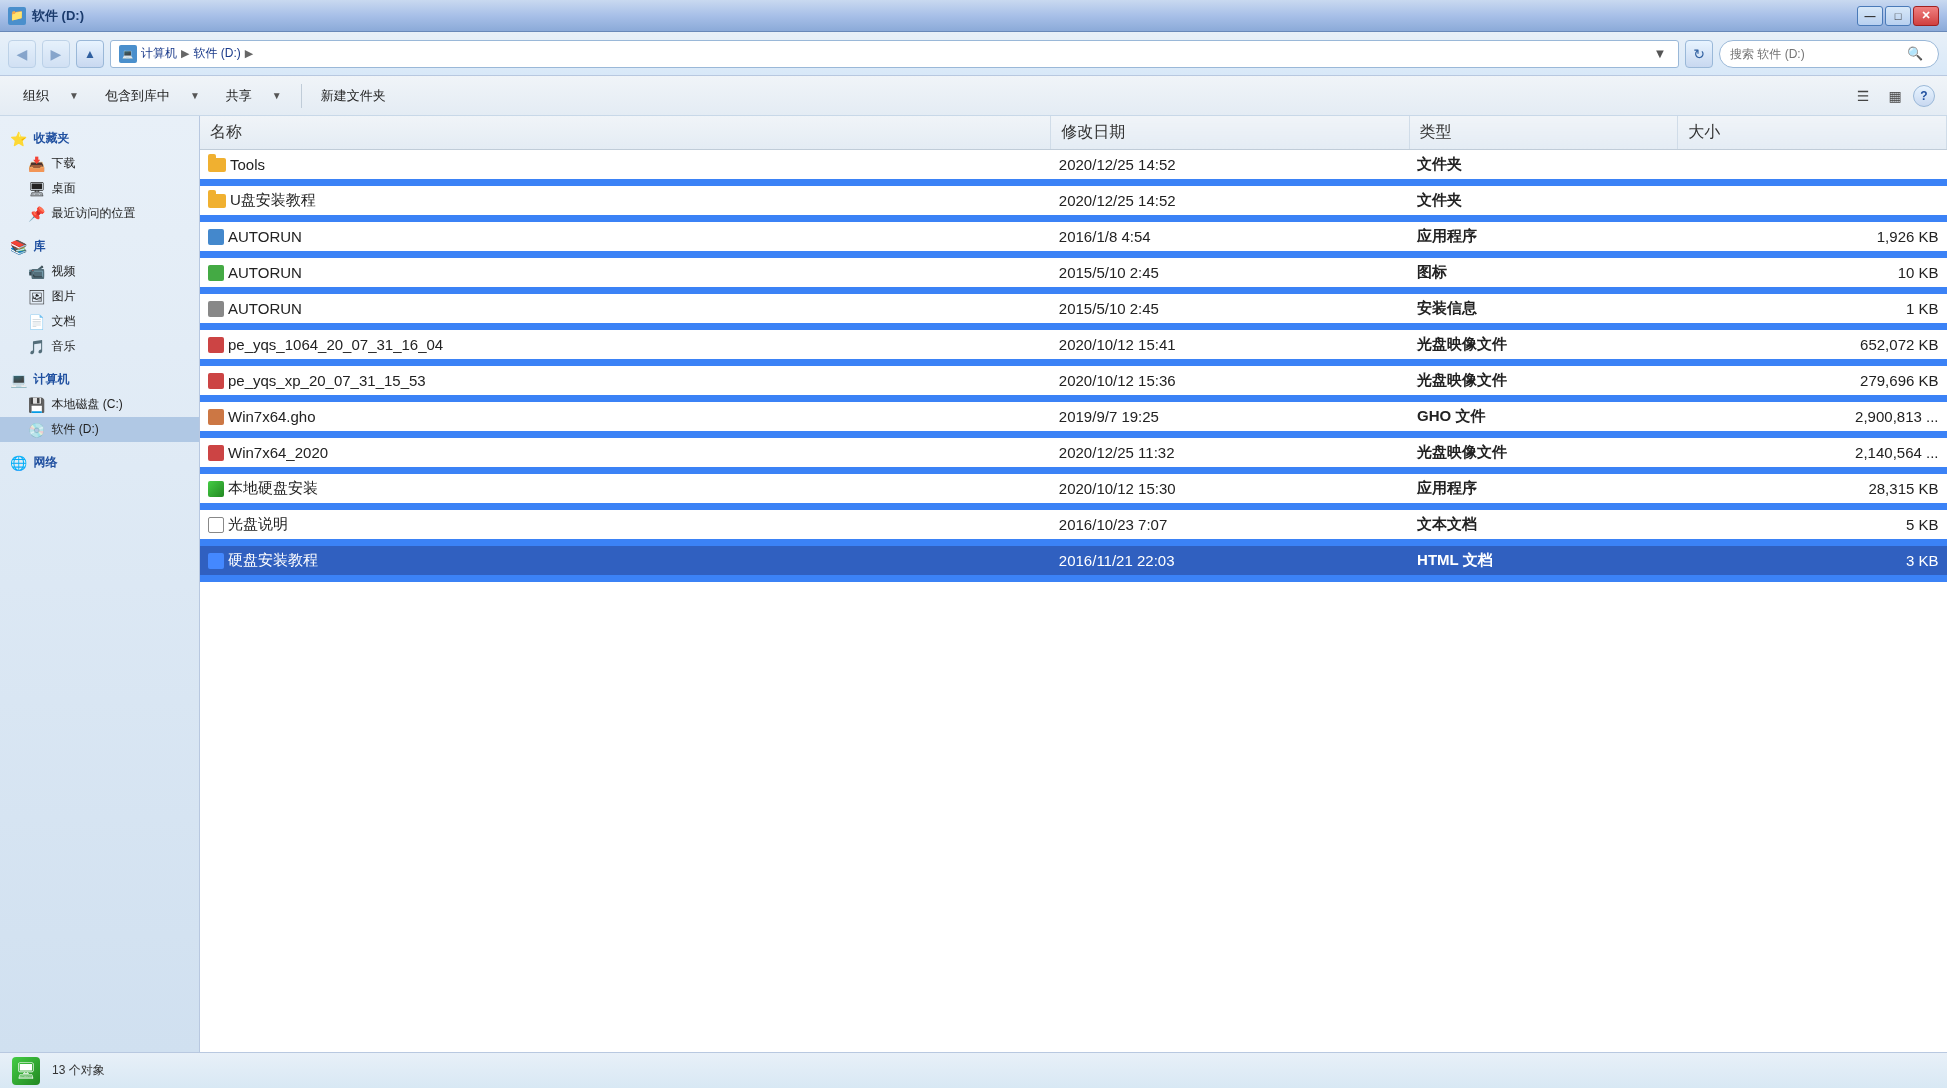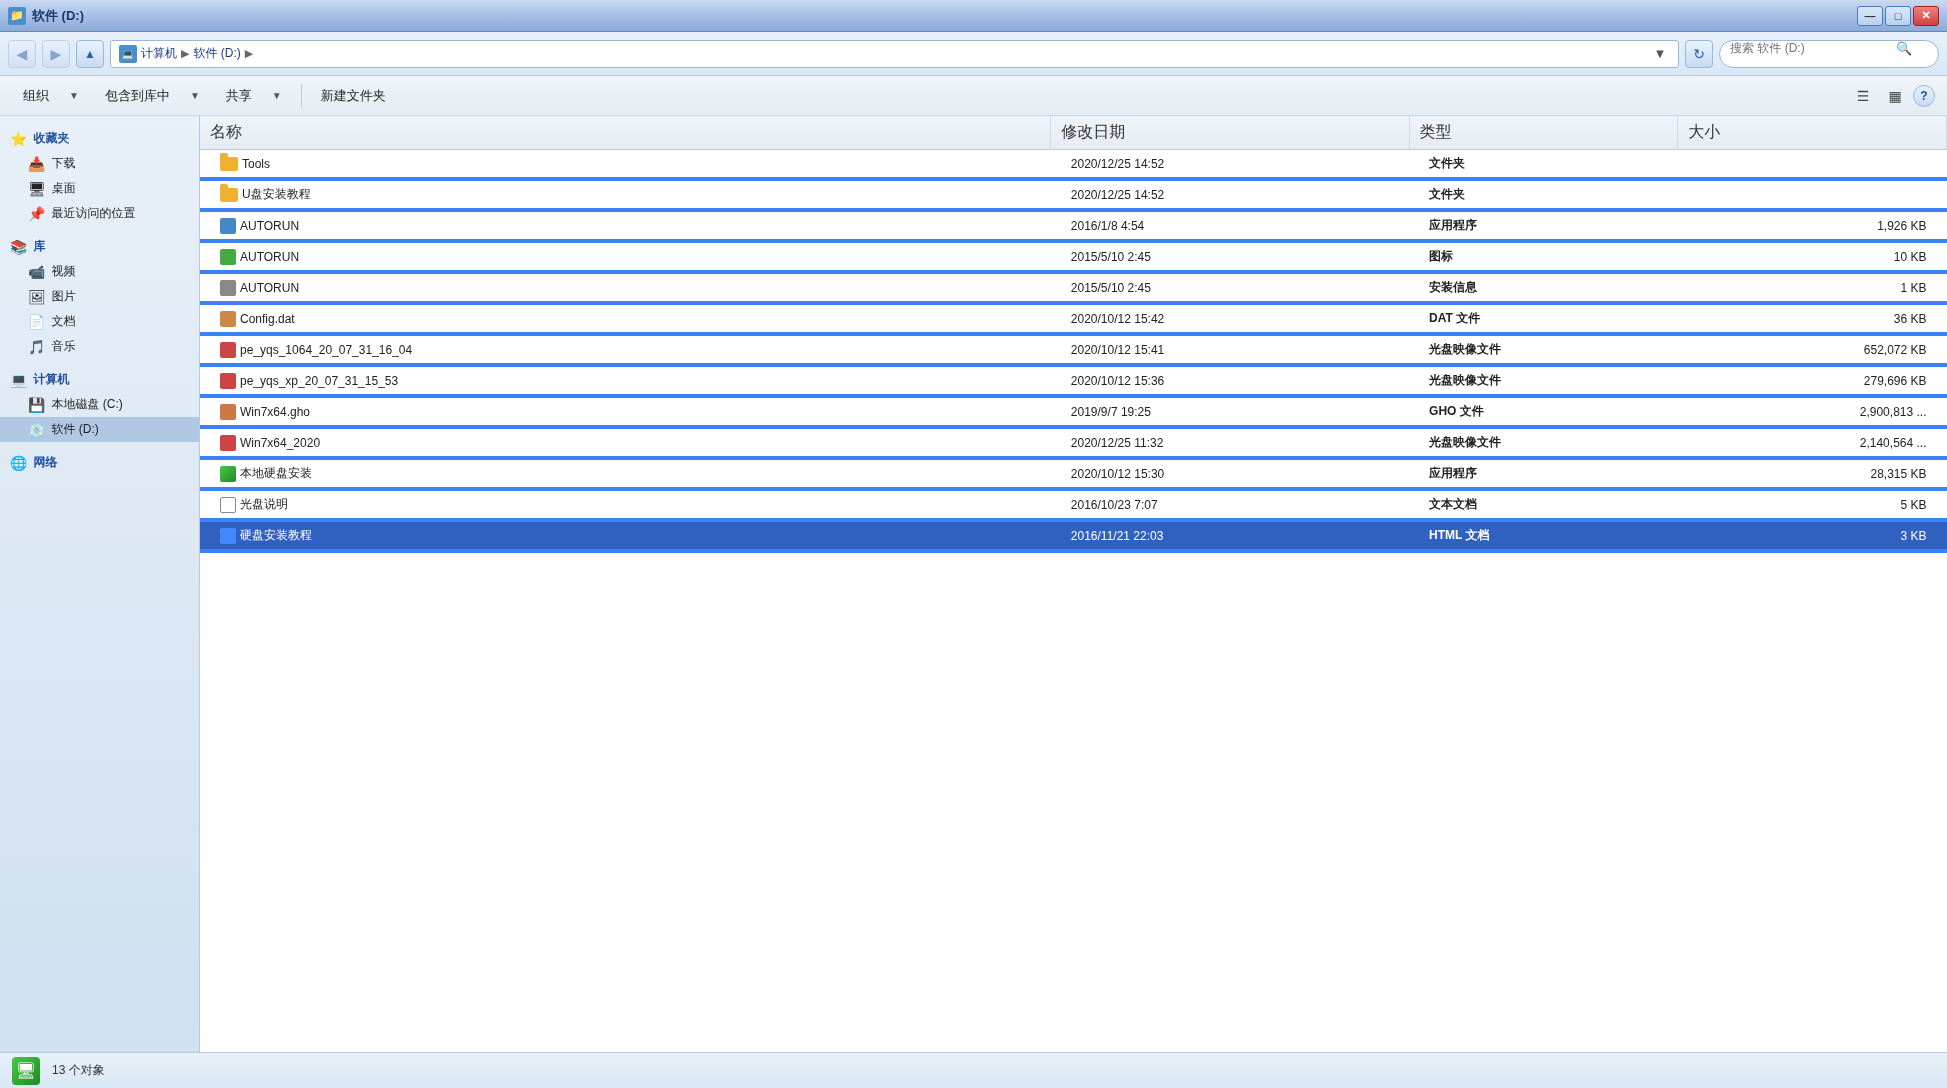--- a/index.html
+++ b/index.html
@@ -112,23 +112,23 @@
       display: flex; align-items: center; justify-content: center;
       cursor: pointer;
       color: #3060a0;
       font-size: 14px;
     }
     .search-box {
       width: 220px; height: 28px;
       border: 1px solid #9ab8d8;
       border-radius: 14px;
       background: #fff;
-      display: flex; align-items: flex-start;
+      display: flex; align-items: center;
       padding: 0 10px;
-      gap: 6px;
+      gap: 17px;
     }
     .search-box input {
       border: none; outline: none;
       background: transparent;
       font-size: 12px;
       color: #888;
       width: 160px;
       font-family: "Microsoft YaHei", sans-serif;
     }
     .search-icon { color: #888; font-size: 13px; }
@@ -230,24 +230,24 @@
       padding: 6px 10px;
       text-align: left;
       font-size: 16px;
       font-weight: normal;
       color: #333;
       cursor: pointer;
       user-select: none;
       white-space: nowrap;
     }
     .file-table td {
-      padding: 5px 20px;
-      font-size: 12px;
+      padding: 5px 8px;
+      font-size: 15px;
       color: #222;
-      border-bottom: 4px solid #3b82f6;
+      border-bottom: 7px solid #3b82f6;
       white-space: nowrap;
     }
     .file-table tr.selected td {
       background: #3060c0;
       color: #fff;
       margin-left: 48px;
     }
     .file-name-cell { display: flex; align-items: center; gap: 4px; }
 
     
@@ -480,31 +480,20 @@
         <span>AUTORUN</span>
       </div>
     </td>
     <td class="col-date">2015/5/10 2:45</td>
     <td class="col-type">安装信息</td>
     <td class="col-size">1 KB</td>
   </tr>
           <tr>
     <td class="col-name">
       <div class="file-name-cell">
-        <span style="display:inline-block;width:16px;height:16px;background:#cc8844;border-radius:2px;"></span>
-        <span>Config.dat</span>
-      </div>
-    </td>
-    <td class="col-date">2020/10/12 15:42</td>
-    <td class="col-type">DAT 文件</td>
-    <td class="col-size">36 KB</td>
-  </tr>
-          <tr>
-    <td class="col-name">
-      <div class="file-name-cell">
         <span style="display:inline-block;width:16px;height:16px;background:#cc4444;border-radius:2px;"></span>
         <span>pe_yqs_1064_20_07_31_16_04</span>
       </div>
     </td>
     <td class="col-date">2020/10/12 15:41</td>
     <td class="col-type">光盘映像文件</td>
     <td class="col-size">652,072 KB</td>
   </tr>
           <tr>
     <td class="col-name">

